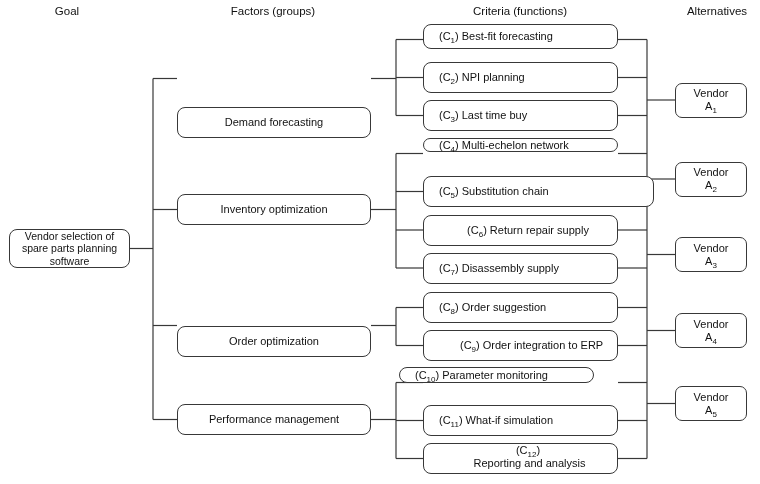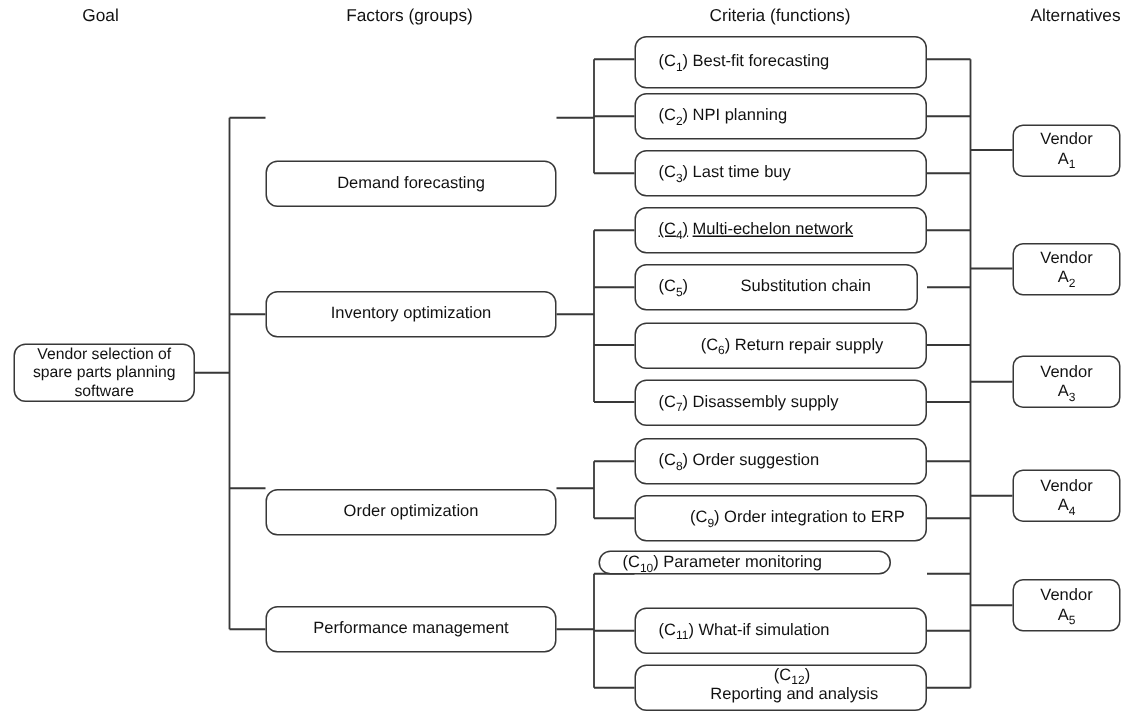--- a/index.html
+++ b/index.html
@@ -125,37 +125,37 @@
   </div>
     <div class="node factor-node" style="left: 177px; top: 194px; width: 194px; height: 31px;">
     <span>Inventory optimization</span>
   </div>
     <div class="node factor-node" style="left: 177px; top: 310px; width: 194px; height: 31px; margin-top: 16px;">
     <span>Order optimization</span>
   </div>
     <div class="node factor-node" style="left: 177px; top: 404px; width: 194px; height: 31px;">
     <span>Performance management</span>
   </div>
-    <div class="node criterion-node" style="left: 423px; top: 24px; width: 195px; height: 35px;">
+    <div class="node criterion-node" style="left: 423px; top: 24px; width: 195px; height: 25px;">
     <span class="cid">(C<sub>1</sub>)</span>
       <span class="clbl">Best-fit forecasting</span>
   </div>
     <div class="node criterion-node" style="left: 423px; top: 62px; width: 195px; height: 31px;">
     <span class="cid">(C<sub>2</sub>)</span>
       <span class="clbl">NPI planning</span>
   </div>
     <div class="node criterion-node" style="left: 423px; top: 100px; width: 195px; height: 31px;">
     <span class="cid">(C<sub>3</sub>)</span>
       <span class="clbl">Last time buy</span>
   </div>
-    <div class="node criterion-node" style="left: 423px; top: 138px; width: 195px; height: 31px; text-decoration: underline;">
+    <div class="node criterion-node" style="left: 423px; top: 138px; width: 195px; height: 14px;">
     <span class="cid">(C<sub>4</sub>)</span>
       <span class="clbl">Multi-echelon network</span>
   </div>
-    <div class="node criterion-node" style="left: 423px; top: 176px; width: 189px; height: 31px; gap: 32px;">
+    <div class="node criterion-node" style="left: 423px; top: 176px; width: 231px; height: 31px;">
     <span class="cid">(C<sub>5</sub>)</span>
       <span class="clbl">Substitution chain</span>
   </div>
     <div class="node criterion-node" style="left: 423px; top: 214.5px; width: 195px; height: 31px; justify-content: center;">
     <span class="cid">(C<sub>6</sub>)</span>
       <span class="clbl">Return repair supply</span>
   </div>
     <div class="node criterion-node" style="left: 423px; top: 252.5px; width: 195px; height: 31px;">
     <span class="cid">(C<sub>7</sub>)</span>
       <span class="clbl">Disassembly supply</span>

